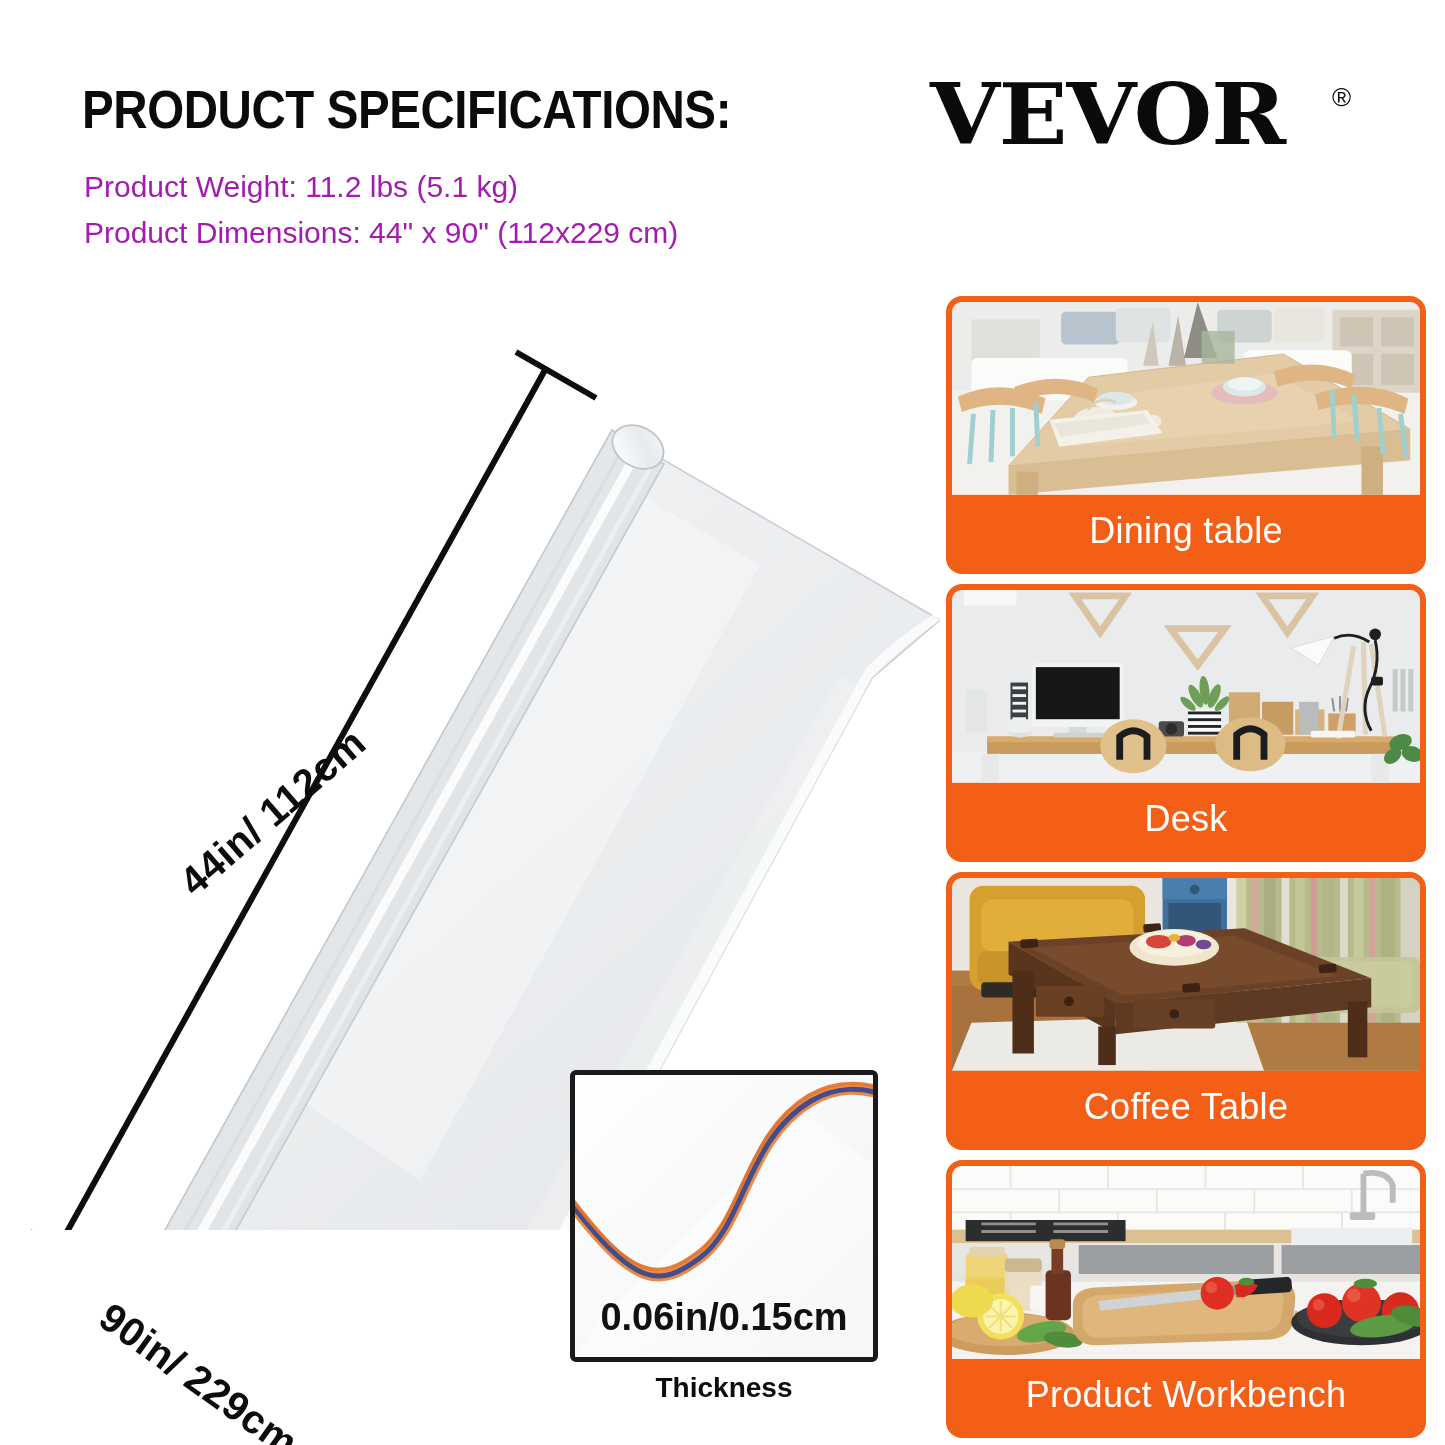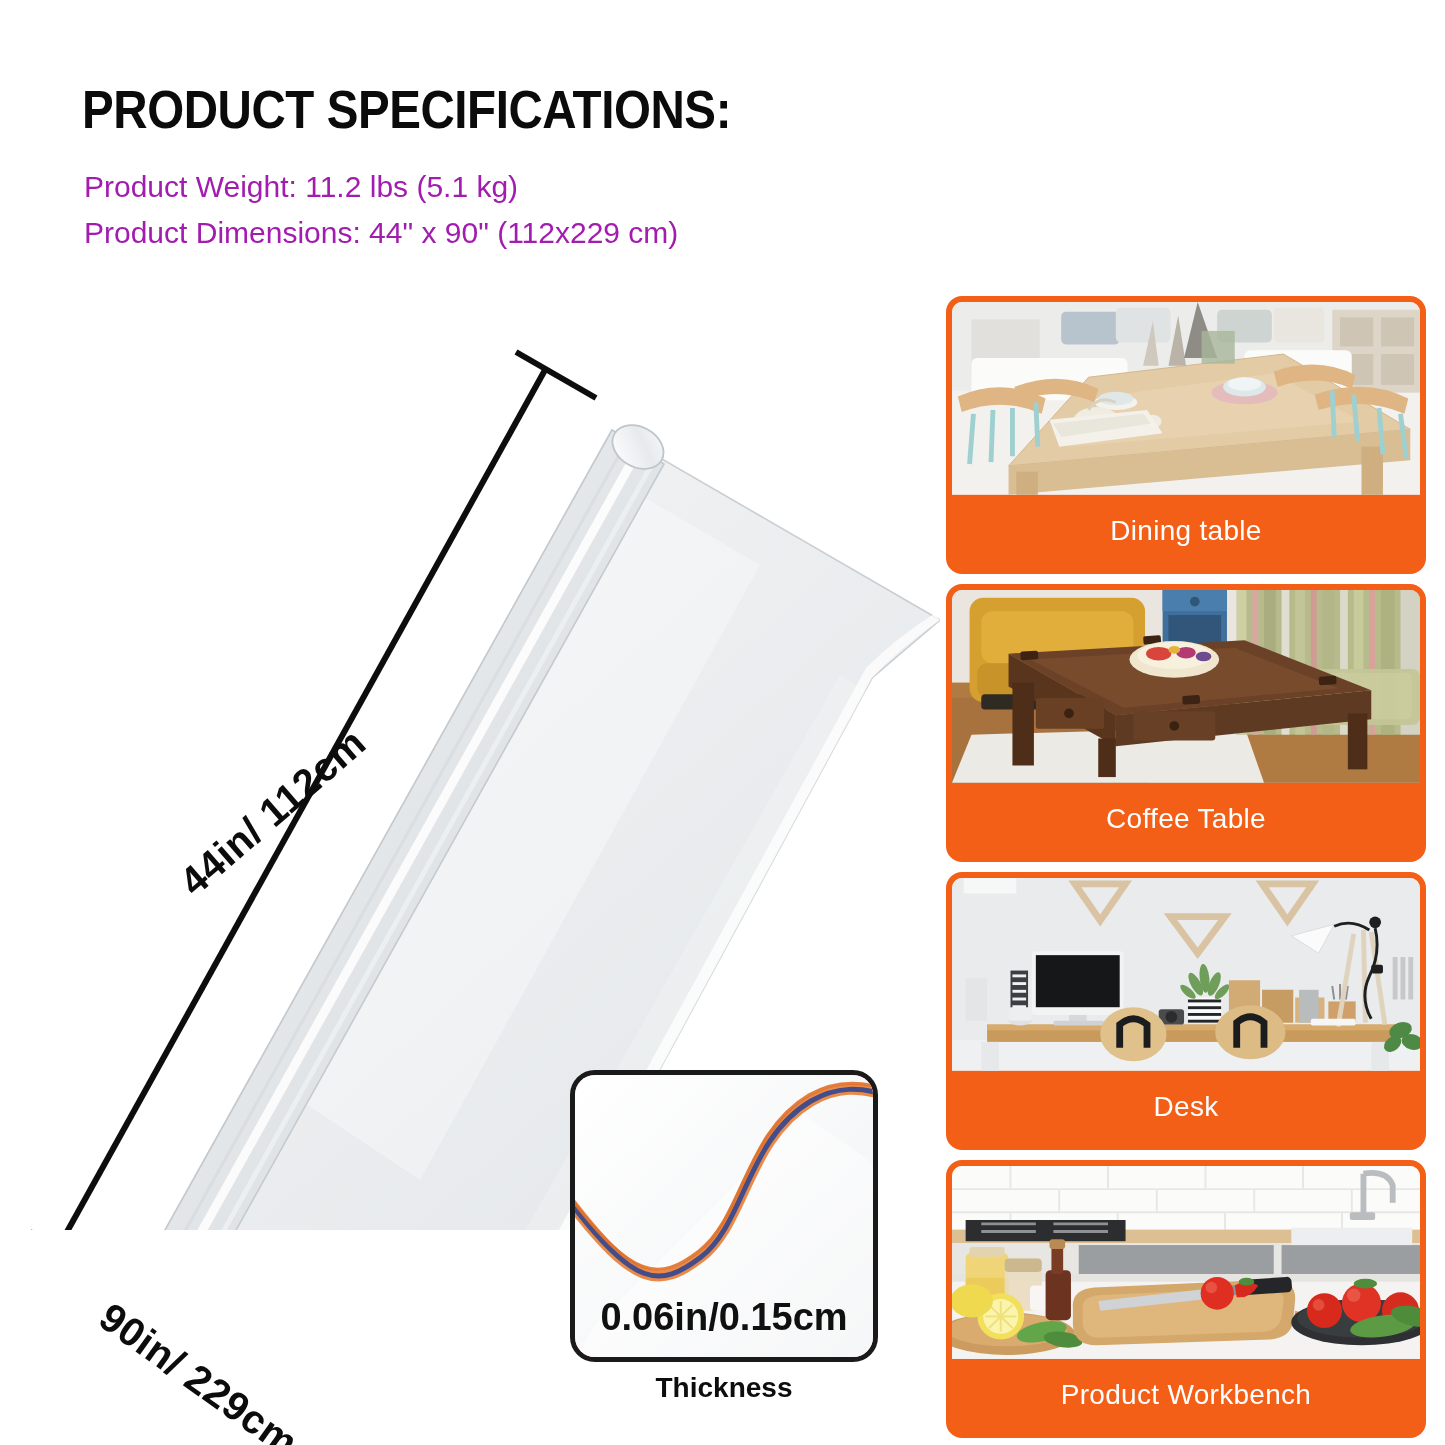--- a/index.html
+++ b/index.html
@@ -49,21 +49,21 @@
     font-size: 40px; font-weight: 700; color: #0c0c0c;
     white-space: nowrap; letter-spacing: 0.5px;
   }
   .dim-44 { left: 186px; top: 585px; transform: rotate(-41deg); transform-origin: left center; }
   .dim-90 { left: 104px; top: 1010px; transform: rotate(35.5deg); transform-origin: left center; }
 
   
   .thickness-box {
     position: absolute; left: 570px; top: 1070px;
     width: 308px; height: 292px;
-    border: 5px solid #1a1a1a; border-radius: 25px;
+    border: 5px solid #1a1a1a; border-radius: 6px;
     background: #fca5a5; overflow: hidden;
   }
   .thickness-svg { position: absolute; left: 0; top: 0; }
   .thickness-value {
     position: absolute; left: 0; right: 0; bottom: 18px;
     text-align: center; font-size: 38px; font-weight: 700; color: #101010;
     white-space: nowrap;
   }
   .thickness-caption {
     position: absolute; left: 570px; top: 1372px; width: 308px;
@@ -76,34 +76,38 @@
     position: relative; width: 480px; height: 278px;
     border: 6px solid #F45F17; border-radius: 16px;
     margin-bottom: 10px; overflow: hidden; background: #F45F17;
   }
   .card-photo { position: absolute; left: 0; top: 0; width: 100%; height: 72.5%; overflow: hidden; }
   .card-photo svg { display: block; width: 100%; height: 100%; }
   .card-caption {
     position: absolute; left: 0; right: 0; bottom: 0; height: 27.5%;
     background: #F45F17; color: #ffffff;
     display: flex; align-items: center; justify-content: center;
-    font-size: 28px; letter-spacing: 0.3px;
+    font-size: 36px; letter-spacing: 0.3px;
   }
 </style>
 </head>
 <body>
 
 <div class="page">
 
   <div class="spec-title">PRODUCT SPECIFICATIONS:</div>
 
   <div class="spec-line l1">Product Weight:  11.2 lbs (5.1 kg)</div>
 
   <div class="spec-line l2">Product Dimensions: 44" x 90" (112x229 cm)</div>
 
+  <div class="logo-wrap">
+    <div class="logo-text">VEVOR</div>
+    <div class="logo-reg">®</div>
+  </div>
 
   <div class="product-area">
     <svg class="product-svg" width="940" height="950" viewBox="0 0 940 950">
       <defs>
         <linearGradient id="sheetGrad" x1="0" y1="0" x2="0.75" y2="1">
           <stop offset="0%" stop-color="#f6f7f8"></stop>
           <stop offset="45%" stop-color="#eceef0"></stop>
           <stop offset="100%" stop-color="#e3e6e9"></stop>
         </linearGradient>
         <linearGradient id="rollGrad" x1="0" y1="0" x2="1" y2="1">
@@ -247,20 +251,118 @@
           <path d="M 100 122 L 200 112 L 216 136 L 110 150 Z" fill="#f3f1ea"></path>
           <path d="M 104 126 L 196 116 L 204 126 L 112 140 Z" fill="#e4e1d6" opacity="0.7"></path>
         </svg>
       </div>
       <div class="card-caption">Dining table</div>
     </div>
 
     <div class="card">
       <div class="card-photo">
         <svg viewBox="0 0 480 200" preserveAspectRatio="none">
+          <rect width="480" height="200" fill="#eef0f1"></rect>
+          <rect x="0" y="0" width="480" height="168" fill="#e9ebec"></rect>
+
+          <path d="M 126 6 L 178 6 L 152 44 Z" fill="none" stroke="#d9c3a2" stroke-width="7"></path>
+          <path d="M 318 6 L 370 6 L 344 44 Z" fill="none" stroke="#d9c3a2" stroke-width="7"></path>
+          <path d="M 224 40 L 280 40 L 252 78 Z" fill="none" stroke="#d9c3a2" stroke-width="7"></path>
+
+          <rect x="12" y="0" width="54" height="16" fill="#f6f7f7"></rect>
+
+          <rect x="36" y="152" width="420" height="18" fill="#c89a5c"></rect>
+          <rect x="36" y="152" width="420" height="6" fill="#d8ab6c"></rect>
+          <rect x="30" y="170" width="18" height="30" fill="#e6e8e9"></rect>
+          <rect x="430" y="170" width="18" height="30" fill="#e6e8e9"></rect>
+
+          <rect x="82" y="76" width="94" height="66" rx="3" fill="#f2f3f3"></rect>
+          <rect x="86" y="80" width="86" height="54" fill="#161719"></rect>
+          <rect x="120" y="142" width="18" height="8" fill="#d6d8d9"></rect>
+          <rect x="104" y="148" width="52" height="5" rx="2" fill="#cfd2d3"></rect>
+
+          <rect x="60" y="96" width="18" height="50" fill="#3c3f42"></rect>
+          <g fill="#f0f1f1">
+            <rect x="62" y="100" width="14" height="3"></rect>
+            <rect x="62" y="108" width="14" height="3"></rect>
+            <rect x="62" y="116" width="14" height="3"></rect>
+            <rect x="62" y="124" width="14" height="3"></rect>
+            <rect x="62" y="132" width="14" height="3"></rect>
+          </g>
+          <rect x="14" y="104" width="22" height="44" fill="#e3e5e6"></rect>
+
+          <ellipse cx="70" cy="148" rx="12" ry="5" fill="#dfe1e2"></ellipse>
+          <rect x="58" y="134" width="24" height="14" rx="3" fill="#eceeef"></rect>
+
+          <rect x="242" y="124" width="34" height="26" fill="#fafafa"></rect>
+          <g fill="#24262a">
+            <rect x="242" y="126" width="34" height="3"></rect>
+            <rect x="242" y="133" width="34" height="3"></rect>
+            <rect x="242" y="140" width="34" height="3"></rect>
+            <rect x="242" y="147" width="34" height="3"></rect>
+          </g>
+          <g fill="#6f9e5a">
+            <ellipse cx="250" cy="110" rx="5" ry="13" transform="rotate(-28 250 110)"></ellipse>
+            <ellipse cx="259" cy="104" rx="5" ry="15" transform="rotate(-6 259 104)"></ellipse>
+            <ellipse cx="269" cy="110" rx="5" ry="13" transform="rotate(22 269 110)"></ellipse>
+            <ellipse cx="242" cy="118" rx="4" ry="10" transform="rotate(-48 242 118)"></ellipse>
+            <ellipse cx="277" cy="118" rx="4" ry="10" transform="rotate(44 277 118)"></ellipse>
+          </g>
+
+          <rect x="212" y="136" width="26" height="16" rx="3" fill="#4a4b4d"></rect>
+          <circle cx="225" cy="144" r="6" fill="#2b2c2e"></circle>
+
+          <path d="M 284 106 L 316 106 L 316 150 L 284 150 Z" fill="#d2ab74"></path>
+          <path d="M 318 116 L 350 116 L 350 150 L 318 150 Z" fill="#c79c63"></path>
+          <path d="M 352 124 L 382 124 L 382 150 L 352 150 Z" fill="#d6b27e"></path>
+          <rect x="356" y="116" width="20" height="34" fill="#b9bcbd"></rect>
+          <rect x="386" y="128" width="28" height="22" fill="#cfa06a"></rect>
+          <g stroke="#8f8f8f" stroke-width="2">
+            <line x1="392" y1="126" x2="390" y2="112"></line>
+            <line x1="398" y1="126" x2="398" y2="110"></line>
+            <line x1="404" y1="126" x2="406" y2="112"></line>
+          </g>
+
+          <ellipse cx="186" cy="162" rx="34" ry="28" fill="#e0c08b"></ellipse>
+          <path d="M 172 176 L 172 152 Q 186 140 200 152 L 200 176" fill="none" stroke="#1b1c1e" stroke-width="7"></path>
+          <ellipse cx="306" cy="160" rx="36" ry="28" fill="#dcbb85"></ellipse>
+          <path d="M 292 176 L 292 150 Q 306 138 320 150 L 320 176" fill="none" stroke="#1b1c1e" stroke-width="7"></path>
+
+          <path d="M 348 60 L 392 48 L 376 78 Z" fill="#fbfbfb" stroke="#dadcdd" stroke-width="1"></path>
+          <g stroke="#e0d3bd" stroke-width="5">
+            <line x1="412" y1="58" x2="396" y2="154"></line>
+            <line x1="430" y1="56" x2="444" y2="152"></line>
+            <line x1="422" y1="54" x2="424" y2="150"></line>
+          </g>
+          <path d="M 392 50 Q 410 42 428 54" stroke="#1e1f21" stroke-width="3" fill="none"></path>
+          <circle cx="434" cy="46" r="6" fill="#1e1f21"></circle>
+          <path d="M 434 52 Q 440 78 428 102 Q 418 124 430 146" stroke="#1e1f21" stroke-width="3" fill="none"></path>
+          <rect x="430" y="90" width="12" height="9" rx="2" fill="#1e1f21"></rect>
+
+          <g fill="#c6c9ca">
+            <rect x="452" y="82" width="5" height="44"></rect>
+            <rect x="460" y="82" width="5" height="44"></rect>
+            <rect x="468" y="82" width="5" height="44"></rect>
+          </g>
+
+          <g fill="#4e8a46">
+            <ellipse cx="460" cy="158" rx="12" ry="8" transform="rotate(-20 460 158)"></ellipse>
+            <ellipse cx="472" cy="170" rx="11" ry="8" transform="rotate(16 472 170)"></ellipse>
+            <ellipse cx="452" cy="172" rx="10" ry="7" transform="rotate(-40 452 172)"></ellipse>
+          </g>
+
+          <rect x="368" y="146" width="46" height="7" rx="2" fill="#f6f6f6"></rect>
+        </svg>
+      </div>
+      <div class="card-caption">Desk</div>
+    </div>
+
+    <div class="card">
+      <div class="card-photo">
+        <svg viewBox="0 0 480 200" preserveAspectRatio="none">
           <rect width="480" height="200" fill="#efece6"></rect>
 
           <rect x="0" y="0" width="480" height="96" fill="#eae6df"></rect>
           <rect x="0" y="96" width="480" height="104" fill="#b07a43"></rect>
           <rect x="0" y="112" width="200" height="88" fill="#a8723e"></rect>
 
           <path d="M 20 150 L 300 142 L 320 200 L 0 200 Z" fill="#eceae4"></path>
 
           <rect x="18" y="8" width="180" height="108" rx="14" fill="#d5a02f"></rect>
           <rect x="30" y="22" width="156" height="54" rx="12" fill="#e1ae3c"></rect>
@@ -310,118 +412,20 @@
 
           <ellipse cx="228" cy="72" rx="46" ry="19" fill="#f0e5cd"></ellipse>
           <ellipse cx="228" cy="68" rx="38" ry="14" fill="#f7f0dd"></ellipse>
           <ellipse cx="212" cy="66" rx="13" ry="7" fill="#d8453a"></ellipse>
           <ellipse cx="240" cy="65" rx="10" ry="6" fill="#b43a74"></ellipse>
           <ellipse cx="258" cy="69" rx="8" ry="5" fill="#6d4b8f"></ellipse>
           <ellipse cx="228" cy="62" rx="6" ry="4" fill="#e3b33a"></ellipse>
         </svg>
       </div>
       <div class="card-caption">Coffee Table</div>
-    </div>
-
-    <div class="card">
-      <div class="card-photo">
-        <svg viewBox="0 0 480 200" preserveAspectRatio="none">
-          <rect width="480" height="200" fill="#eef0f1"></rect>
-          <rect x="0" y="0" width="480" height="168" fill="#e9ebec"></rect>
-
-          <path d="M 126 6 L 178 6 L 152 44 Z" fill="none" stroke="#d9c3a2" stroke-width="7"></path>
-          <path d="M 318 6 L 370 6 L 344 44 Z" fill="none" stroke="#d9c3a2" stroke-width="7"></path>
-          <path d="M 224 40 L 280 40 L 252 78 Z" fill="none" stroke="#d9c3a2" stroke-width="7"></path>
-
-          <rect x="12" y="0" width="54" height="16" fill="#f6f7f7"></rect>
-
-          <rect x="36" y="152" width="420" height="18" fill="#c89a5c"></rect>
-          <rect x="36" y="152" width="420" height="6" fill="#d8ab6c"></rect>
-          <rect x="30" y="170" width="18" height="30" fill="#e6e8e9"></rect>
-          <rect x="430" y="170" width="18" height="30" fill="#e6e8e9"></rect>
-
-          <rect x="82" y="76" width="94" height="66" rx="3" fill="#f2f3f3"></rect>
-          <rect x="86" y="80" width="86" height="54" fill="#161719"></rect>
-          <rect x="120" y="142" width="18" height="8" fill="#d6d8d9"></rect>
-          <rect x="104" y="148" width="52" height="5" rx="2" fill="#cfd2d3"></rect>
-
-          <rect x="60" y="96" width="18" height="50" fill="#3c3f42"></rect>
-          <g fill="#f0f1f1">
-            <rect x="62" y="100" width="14" height="3"></rect>
-            <rect x="62" y="108" width="14" height="3"></rect>
-            <rect x="62" y="116" width="14" height="3"></rect>
-            <rect x="62" y="124" width="14" height="3"></rect>
-            <rect x="62" y="132" width="14" height="3"></rect>
-          </g>
-          <rect x="14" y="104" width="22" height="44" fill="#e3e5e6"></rect>
-
-          <ellipse cx="70" cy="148" rx="12" ry="5" fill="#dfe1e2"></ellipse>
-          <rect x="58" y="134" width="24" height="14" rx="3" fill="#eceeef"></rect>
-
-          <rect x="242" y="124" width="34" height="26" fill="#fafafa"></rect>
-          <g fill="#24262a">
-            <rect x="242" y="126" width="34" height="3"></rect>
-            <rect x="242" y="133" width="34" height="3"></rect>
-            <rect x="242" y="140" width="34" height="3"></rect>
-            <rect x="242" y="147" width="34" height="3"></rect>
-          </g>
-          <g fill="#6f9e5a">
-            <ellipse cx="250" cy="110" rx="5" ry="13" transform="rotate(-28 250 110)"></ellipse>
-            <ellipse cx="259" cy="104" rx="5" ry="15" transform="rotate(-6 259 104)"></ellipse>
-            <ellipse cx="269" cy="110" rx="5" ry="13" transform="rotate(22 269 110)"></ellipse>
-            <ellipse cx="242" cy="118" rx="4" ry="10" transform="rotate(-48 242 118)"></ellipse>
-            <ellipse cx="277" cy="118" rx="4" ry="10" transform="rotate(44 277 118)"></ellipse>
-          </g>
-
-          <rect x="212" y="136" width="26" height="16" rx="3" fill="#4a4b4d"></rect>
-          <circle cx="225" cy="144" r="6" fill="#2b2c2e"></circle>
-
-          <path d="M 284 106 L 316 106 L 316 150 L 284 150 Z" fill="#d2ab74"></path>
-          <path d="M 318 116 L 350 116 L 350 150 L 318 150 Z" fill="#c79c63"></path>
-          <path d="M 352 124 L 382 124 L 382 150 L 352 150 Z" fill="#d6b27e"></path>
-          <rect x="356" y="116" width="20" height="34" fill="#b9bcbd"></rect>
-          <rect x="386" y="128" width="28" height="22" fill="#cfa06a"></rect>
-          <g stroke="#8f8f8f" stroke-width="2">
-            <line x1="392" y1="126" x2="390" y2="112"></line>
-            <line x1="398" y1="126" x2="398" y2="110"></line>
-            <line x1="404" y1="126" x2="406" y2="112"></line>
-          </g>
-
-          <ellipse cx="186" cy="162" rx="34" ry="28" fill="#e0c08b"></ellipse>
-          <path d="M 172 176 L 172 152 Q 186 140 200 152 L 200 176" fill="none" stroke="#1b1c1e" stroke-width="7"></path>
-          <ellipse cx="306" cy="160" rx="36" ry="28" fill="#dcbb85"></ellipse>
-          <path d="M 292 176 L 292 150 Q 306 138 320 150 L 320 176" fill="none" stroke="#1b1c1e" stroke-width="7"></path>
-
-          <path d="M 348 60 L 392 48 L 376 78 Z" fill="#fbfbfb" stroke="#dadcdd" stroke-width="1"></path>
-          <g stroke="#e0d3bd" stroke-width="5">
-            <line x1="412" y1="58" x2="396" y2="154"></line>
-            <line x1="430" y1="56" x2="444" y2="152"></line>
-            <line x1="422" y1="54" x2="424" y2="150"></line>
-          </g>
-          <path d="M 392 50 Q 410 42 428 54" stroke="#1e1f21" stroke-width="3" fill="none"></path>
-          <circle cx="434" cy="46" r="6" fill="#1e1f21"></circle>
-          <path d="M 434 52 Q 440 78 428 102 Q 418 124 430 146" stroke="#1e1f21" stroke-width="3" fill="none"></path>
-          <rect x="430" y="90" width="12" height="9" rx="2" fill="#1e1f21"></rect>
-
-          <g fill="#c6c9ca">
-            <rect x="452" y="82" width="5" height="44"></rect>
-            <rect x="460" y="82" width="5" height="44"></rect>
-            <rect x="468" y="82" width="5" height="44"></rect>
-          </g>
-
-          <g fill="#4e8a46">
-            <ellipse cx="460" cy="158" rx="12" ry="8" transform="rotate(-20 460 158)"></ellipse>
-            <ellipse cx="472" cy="170" rx="11" ry="8" transform="rotate(16 472 170)"></ellipse>
-            <ellipse cx="452" cy="172" rx="10" ry="7" transform="rotate(-40 452 172)"></ellipse>
-          </g>
-
-          <rect x="368" y="146" width="46" height="7" rx="2" fill="#f6f6f6"></rect>
-        </svg>
-      </div>
-      <div class="card-caption">Desk</div>
     </div>
 
     <div class="card">
       <div class="card-photo">
         <svg viewBox="0 0 480 200" preserveAspectRatio="none">
           <rect width="480" height="200" fill="#f3f2f0"></rect>
 
           <rect x="0" y="0" width="480" height="72" fill="#fbfbfa"></rect>
           <g stroke="#e8e7e4" stroke-width="2">
             <line x1="0" y1="24" x2="480" y2="24"></line>

